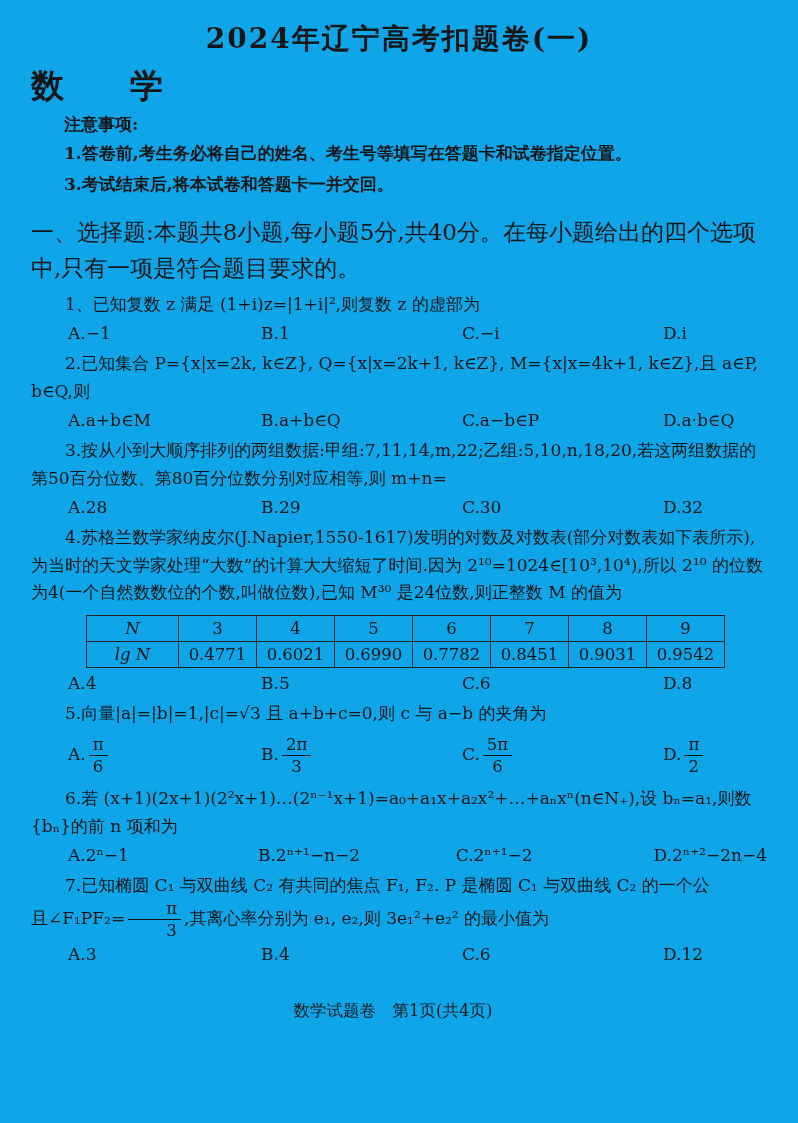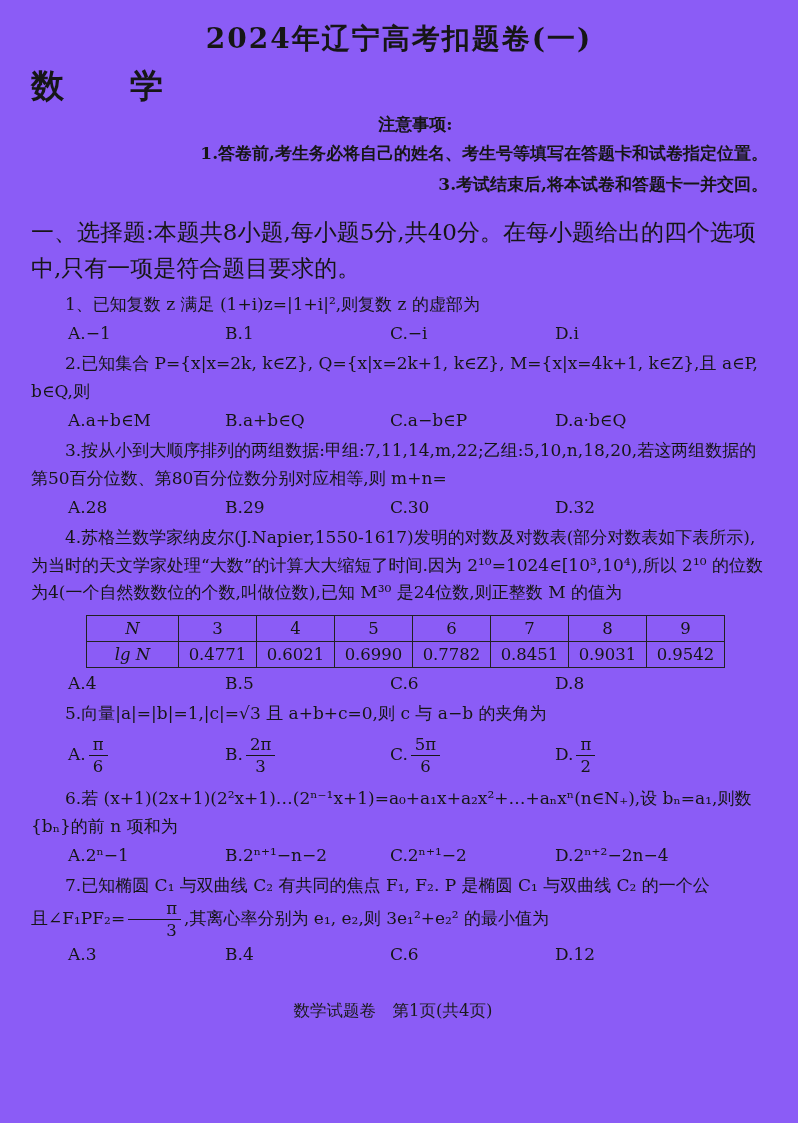--- a/index.html
+++ b/index.html
@@ -7,71 +7,70 @@
   body {
     width: 798px; height: 1123px;
     background: #ffffff;
     font-family: "DejaVu Serif", "Liberation Serif", serif;
     color: #161616;
   }
   .page {
     position: relative;
     width: 798px; height: 1123px;
     padding: 14px 31px 0 31px;
-    background: #8b5cf6;
+    background: #0ea5e9;
     overflow: hidden;
   }
   .title {
     text-align: center;
     font-size: 28px;
     font-weight: 700;
     letter-spacing: 2px;
     margin: 6px 0 0 0;
   }
   .subject {
     text-align: left;
     font-size: 33px;
     font-weight: 700;
     margin: 6px 0 4px 0;
   }
   .notice-heading {
     font-size: 17px;
     font-weight: 700;
     margin: 2px 0 3px 33px;
-    text-align: center;
   }
   .notice-item {
     font-size: 17px;
     font-weight: 700;
     line-height: 1.72;
     margin-left: 33px;
     width: 704px;
     padding-left: 30px;
     text-indent: -30px;
     margin-bottom: 2px;
-    text-align: right;
   }
   .sec-heading {
     font-size: 23px;
     font-weight: 400;
     line-height: 1.55;
     margin: 16px 0 4px 0;
   }
   .stem {
     font-size: 17px;
     line-height: 1.62;
     text-indent: 34px;
     margin: 4px 0 2px 0;
   }
   .options {
     display: flex;
     align-items: center;
     font-size: 17px;
     padding-left: 37px;
     margin: 5px 0 7px 0;
+    gap: 36px;
   }
   .options .opt:nth-child(1) { width: 157px; }
   .options .opt:nth-child(2) { width: 165px; }
   .options .opt:nth-child(3) { width: 165px; }
   .options .opt:nth-child(4) { flex: 1; }
   .options-frac { margin: 8px 0 10px 0; }
   .frac {
     display: inline-block;
     vertical-align: middle;
     text-align: center;

